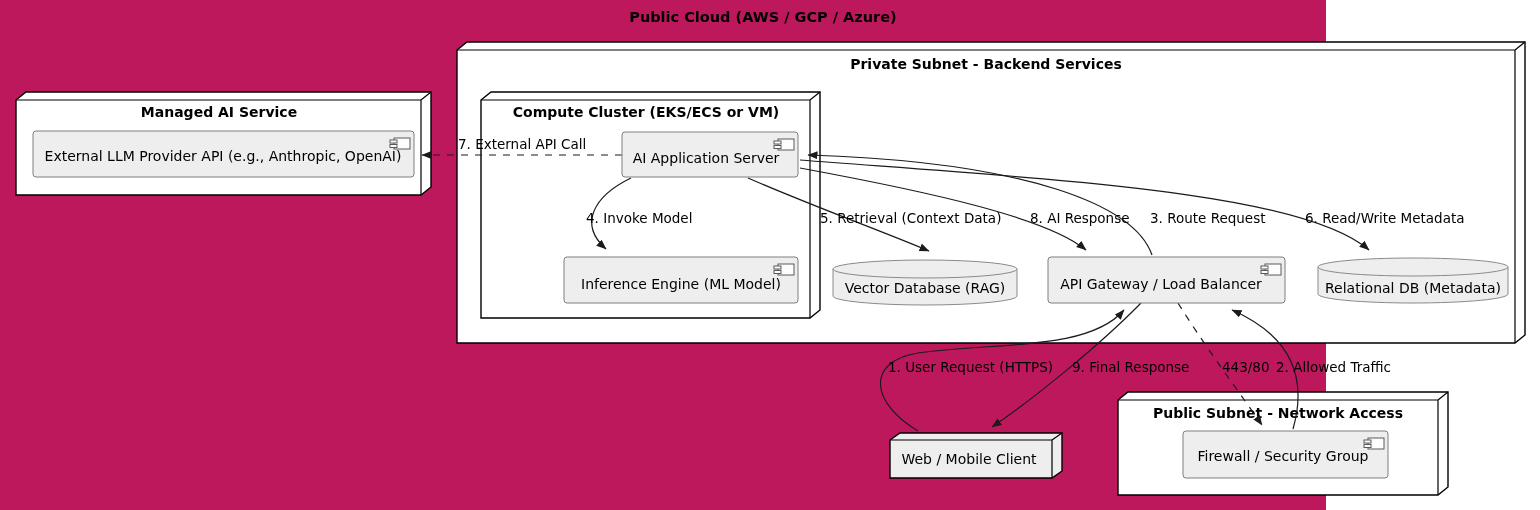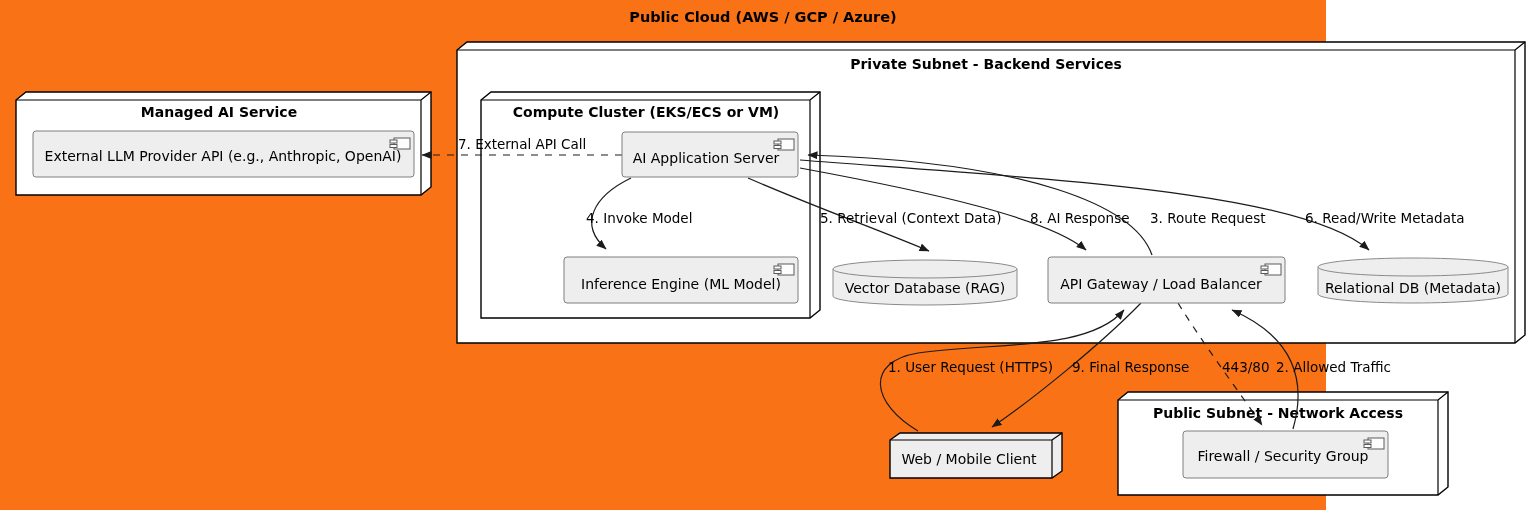--- a/index.html
+++ b/index.html
@@ -1,16 +1,16 @@
 <!DOCTYPE html>
 <html><head>
 <meta charset="utf-8">
 <style>
   html,body{margin:0;padding:0;background:#ffffff;}
-  .stage{width:1326px;height:510px;position:relative;background:#f97316;
+  .stage{width:1326px;height:510px;position:relative;background:#be185d;
          font-family:"DejaVu Sans","Liberation Sans",sans-serif;}
   svg text{font-family:"DejaVu Sans","Liberation Sans",sans-serif;fill:#000000;}
   .node-shape{fill:#ffffff;stroke:#000000;stroke-width:1.4;stroke-linejoin:miter;}
   .node-shape.gray{fill:#eeeeee;}
   .node-inner{fill:none;stroke:#000000;stroke-width:1.2;}
   .node-title{font-weight:bold;font-size:14px;}
   .comp{fill:#eeeeee;stroke:#7f7f7f;stroke-width:1;rx:3;}
   .comp-label{font-size:14px;}
   .cyl-body{fill:#eeeeee;stroke:#8a8a8a;stroke-width:1;}
   .cyl-top{fill:#eeeeee;stroke:#8a8a8a;stroke-width:1;}

